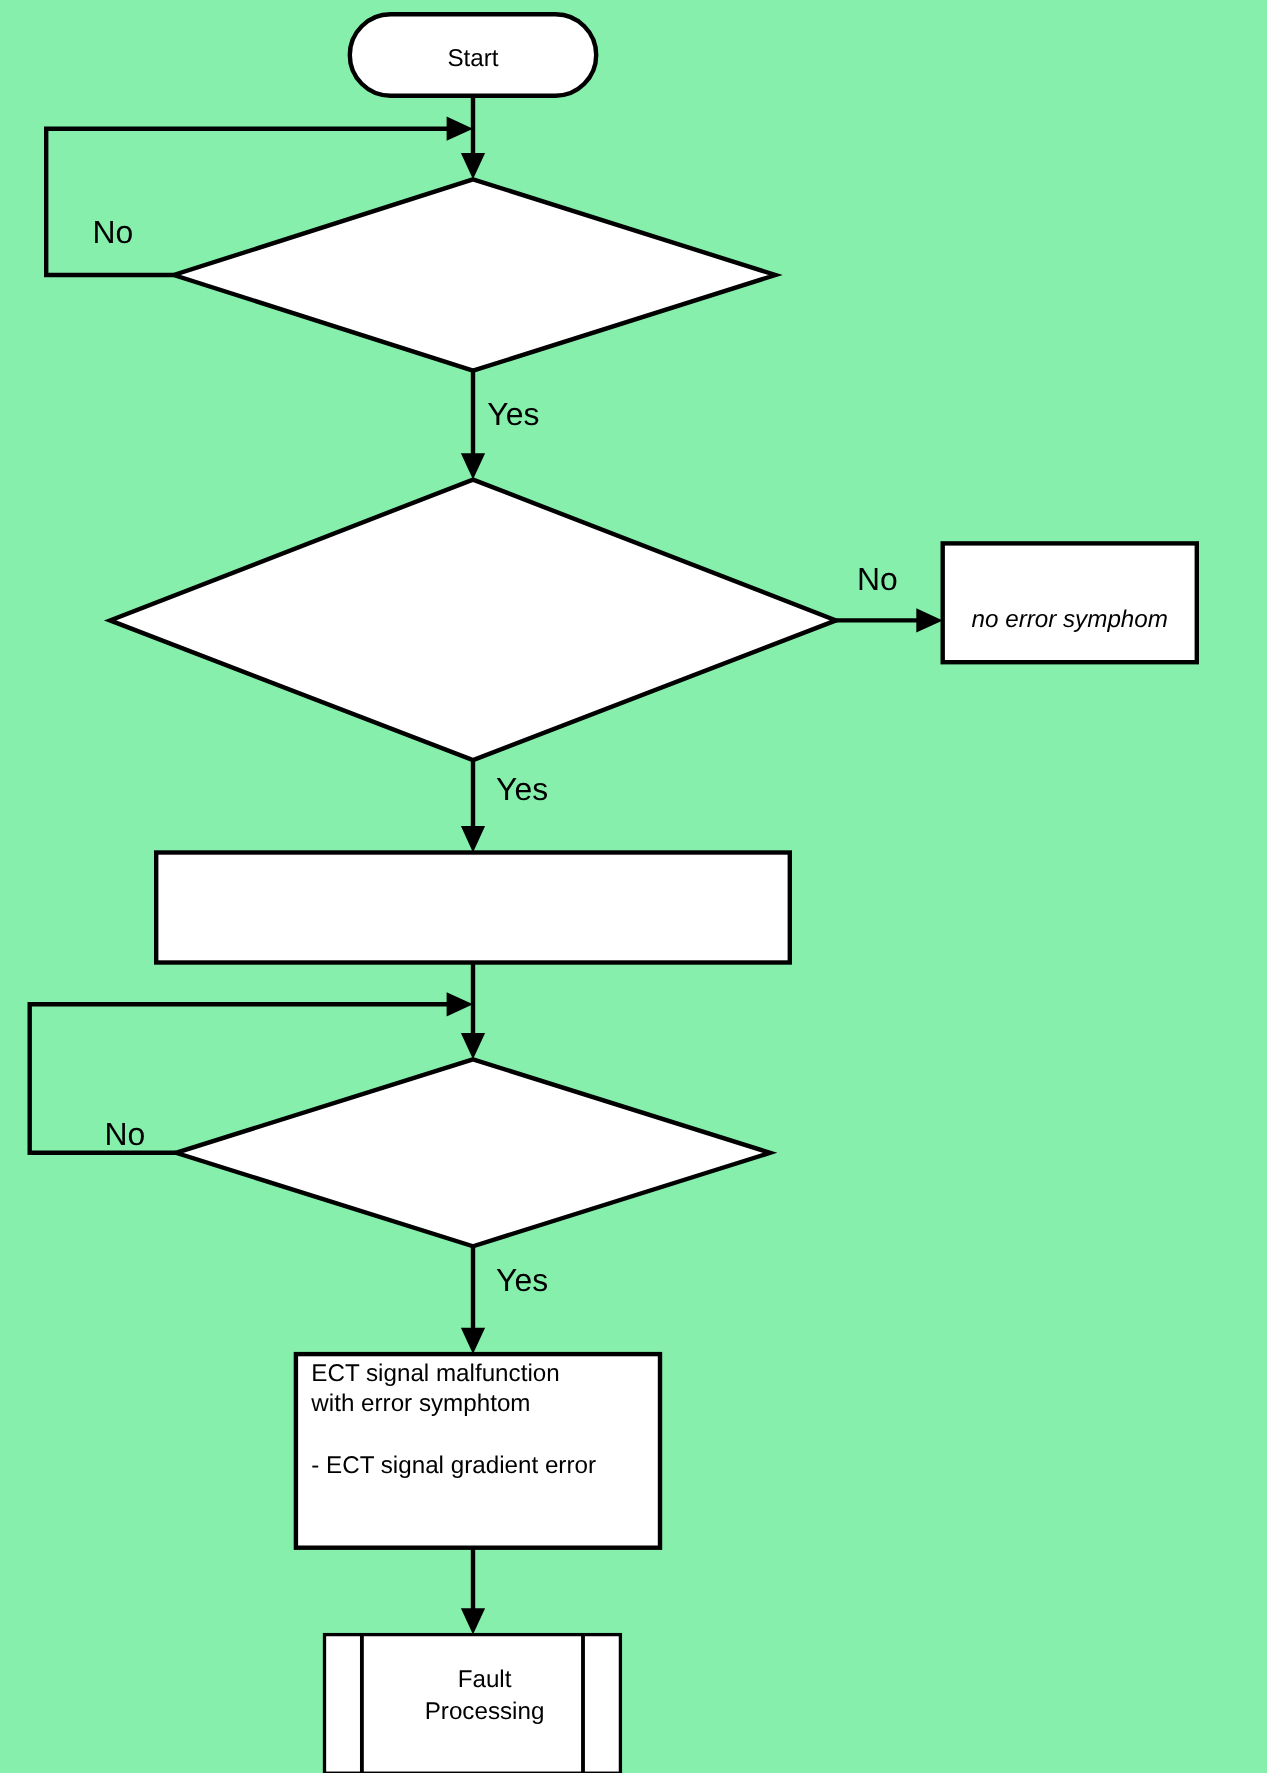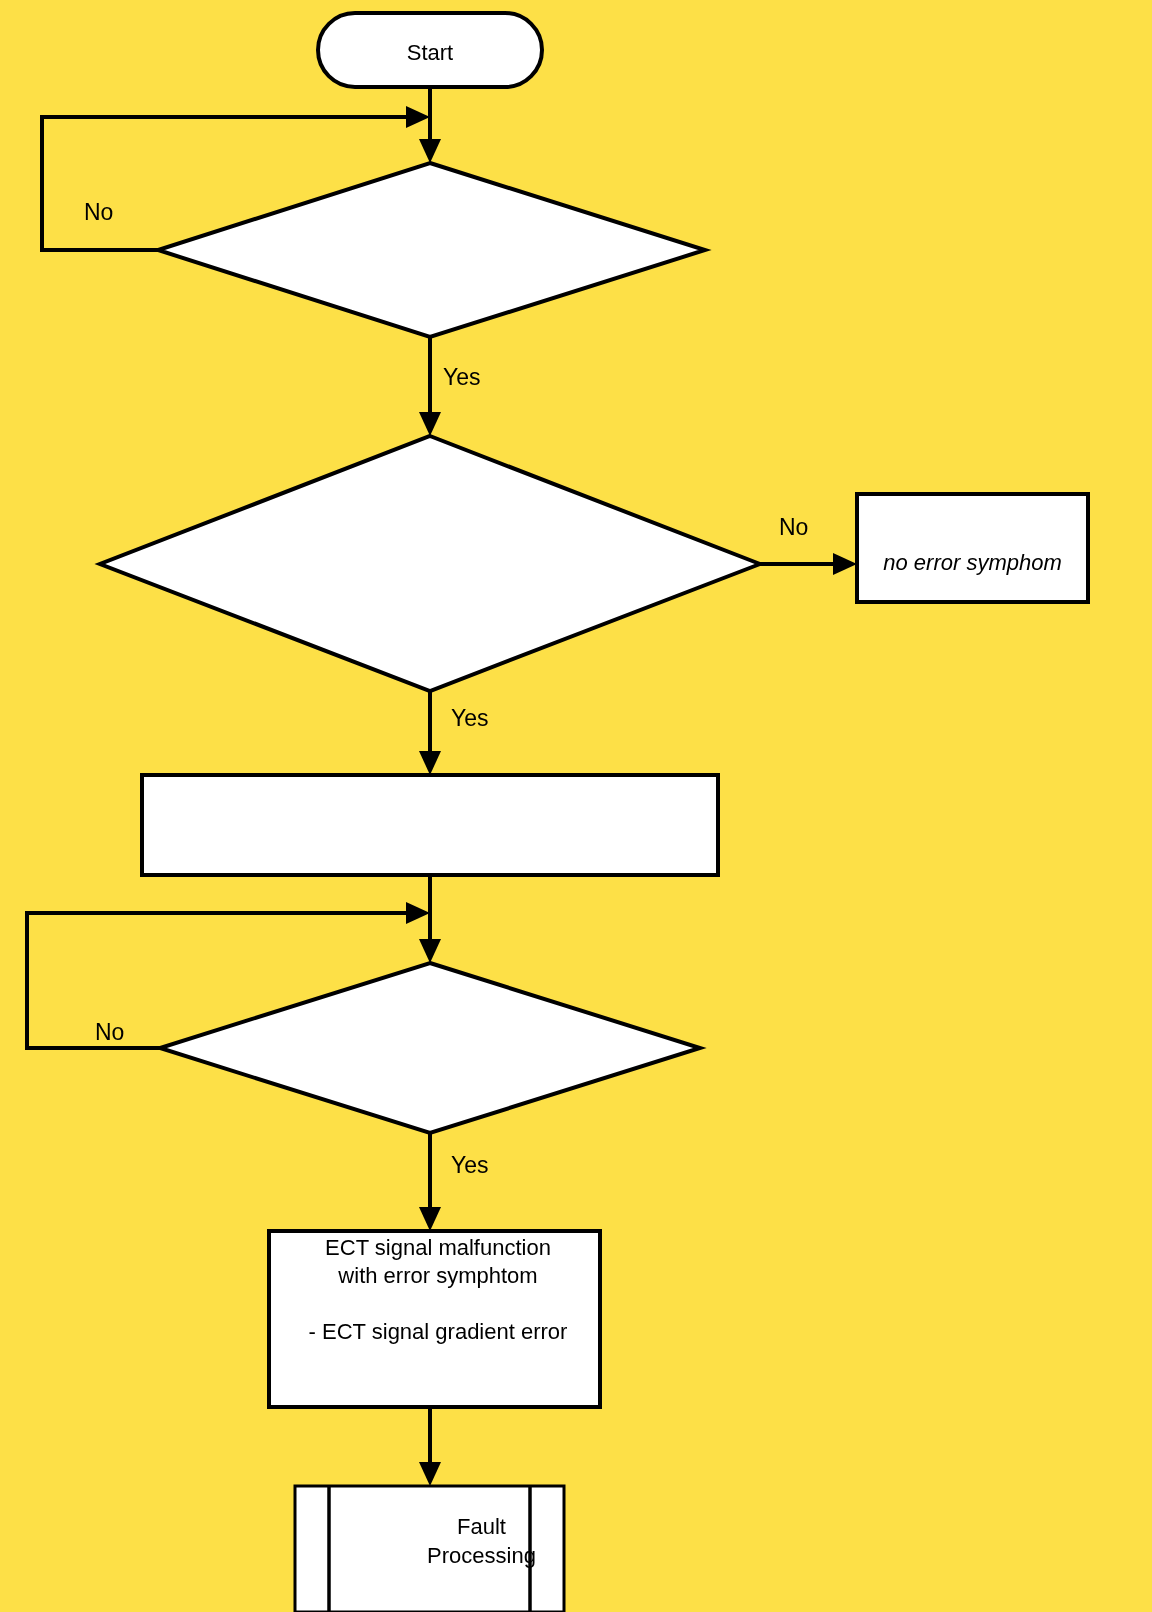--- a/index.html
+++ b/index.html
@@ -4,21 +4,21 @@
 <style>
   html, body {
     margin: 0;
     padding: 0;
     background: #ffffff;
   }
   #canvas {
     position: relative;
     width: 1152px;
     height: 1612px;
-    background: #fde047;
+    background: #86efac;
     font-family: "Liberation Sans", sans-serif;
     overflow: hidden;
   }
   svg.flow {
     position: absolute;
     top: 0;
     left: 0;
     width: 1152px;
     height: 1612px;
   }
@@ -54,27 +54,27 @@
     position: absolute;
     color: #000000;
     font-family: "Liberation Sans", sans-serif;
     font-size: 22px;
     line-height: 29px;
     text-align: center;
     white-space: pre-line;
     pointer-events: none;
   }
   .node-text.left {
-    text-align: center;
+    text-align: left;
   }
   .edge-label {
     position: absolute;
     color: #000000;
     font-family: "Liberation Sans", sans-serif;
-    font-size: 23px;
+    font-size: 29px;
     line-height: 26px;
     white-space: nowrap;
     pointer-events: none;
   }
 </style>
 </head>
 <body>
 
 <div id="canvas">
 
@@ -133,21 +133,21 @@
 
   <div class="node-text" style="left:857px; top:548px; width:231px;font-style:italic;">no error symphom</div>
 
 
 
   <div class="node-text left" style="left:283px; top:1234px; width:310px; line-height:28px;">ECT signal malfunction
 with error symphtom
 
 - ECT signal gradient error</div>
 
-  <div class="node-text" style="left:329px; top:1512px; width:223px;margin-left:41px;">Fault
+  <div class="node-text" style="left:329px; top:1512px; width:223px;">Fault
 Processing</div>
 
   <div class="edge-label" style="left:84px; top:199px;">No</div>
 
   <div class="edge-label" style="left:443px; top:364px;">Yes</div>
 
   <div class="edge-label" style="left:779px; top:514px;">No</div>
 
   <div class="edge-label" style="left:451px; top:705px;">Yes</div>
 

